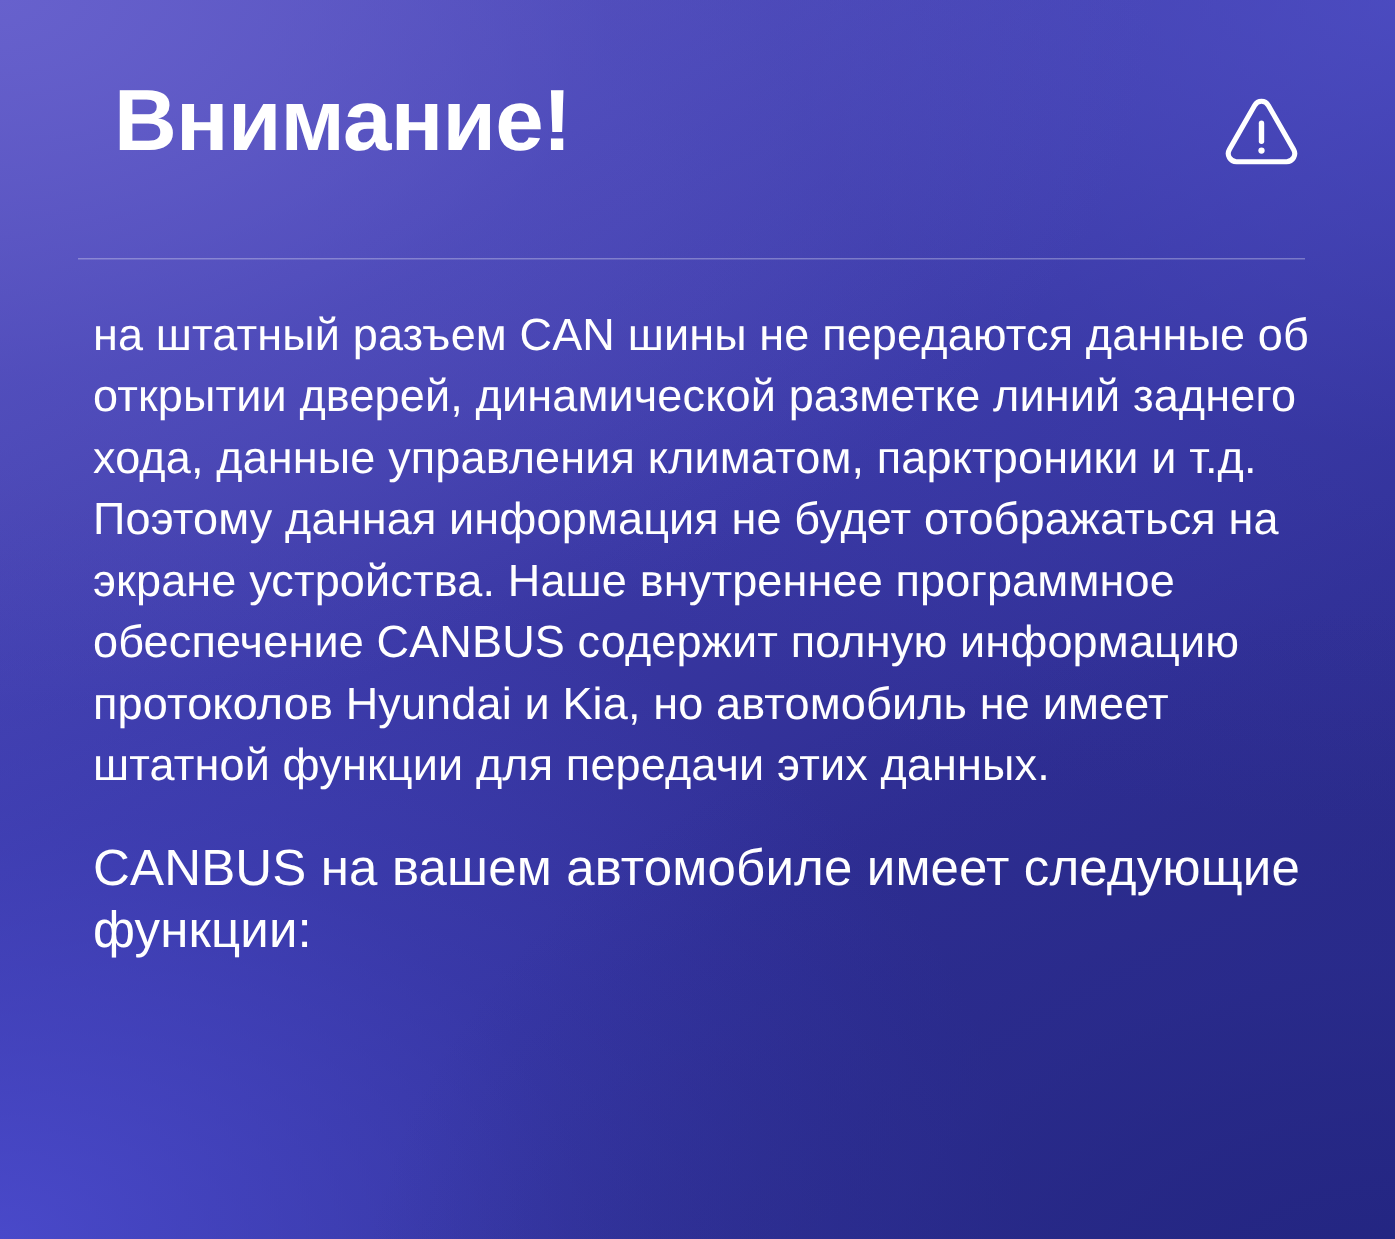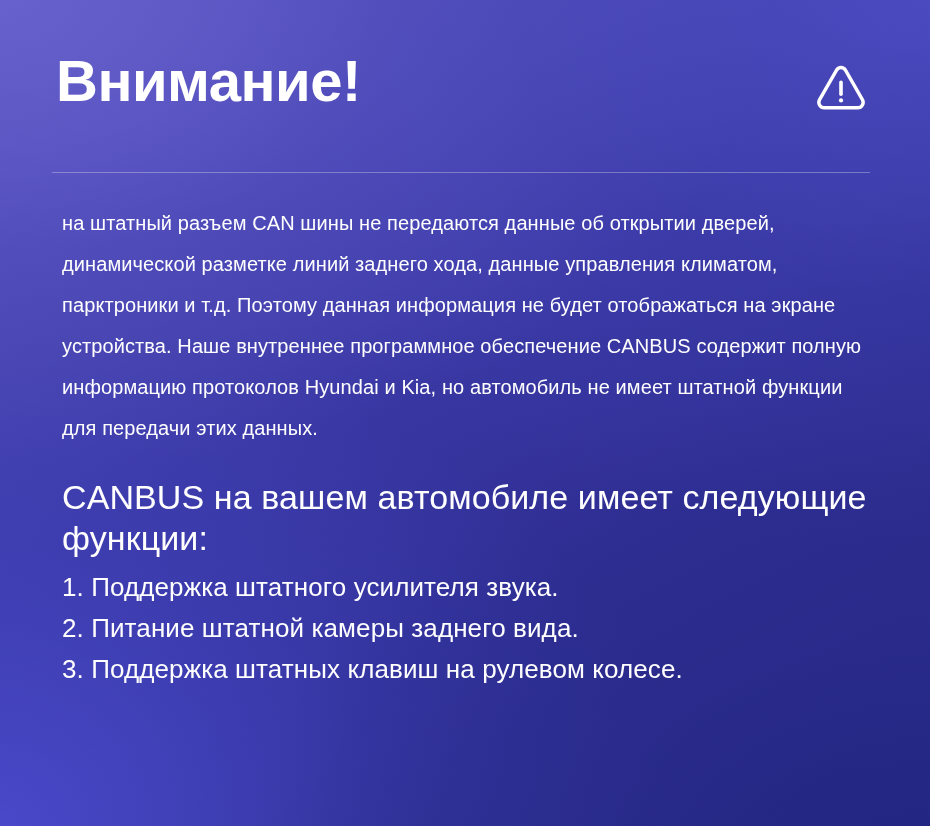--- a/index.html
+++ b/index.html
@@ -35,21 +35,21 @@
     padding: 0 52px;
   }
 
   
   .header {
     position: relative;
     height: 172px;
   }
   .title {
     position: absolute;
-    left: 4px;
+    left: 24px;
     top: 52px;
     margin: 0;
     font-size: 58px;
     font-weight: bold;
     line-height: 1;
     letter-spacing: -0.5px;
     color: #ffffff;
     white-space: nowrap;
   }
   .warn-icon {
@@ -70,21 +70,21 @@
   }
 
   
   .body-block {
     padding-top: 30px;
     padding-left: 10px;
   }
   .paragraph {
     margin: 0;
     color: #ffffff;
-    font-size: 20px;
+    font-size: 30px;
     line-height: 41px;
     letter-spacing: 0.1px;
     max-width: 830px;
   }
 
   .list-block {
     margin-top: 28px;
     padding-left: 10px;
   }
   .list-heading {
@@ -127,21 +127,16 @@
 
     <hr class="divider">
 
     <div class="body-block">
       <p class="paragraph">на штатный разъем CAN шины не передаются данные об открытии дверей, динамической разметке линий заднего хода, данные управления климатом, парктроники и т.д. Поэтому данная информация не будет отображаться на экране устройства. Наше внутреннее программное обеспечение CANBUS содержит полную информацию протоколов Hyundai и Kia, но автомобиль не имеет штатной функции для передачи этих данных.</p>
     </div>
 
     <div class="list-block">
       <p class="list-heading">CANBUS на вашем автомобиле имеет следующие функции:</p>
 
-      <ul class="feature-list">
-        <li>1. Поддержка штатного усилителя звука.</li>
-        <li>2. Питание штатной камеры заднего вида.</li>
-        <li>3. Поддержка штатных клавиш на рулевом колесе.</li>
-      </ul>
     </div>
 
   </div>
 </div>
 
 </body></html>

